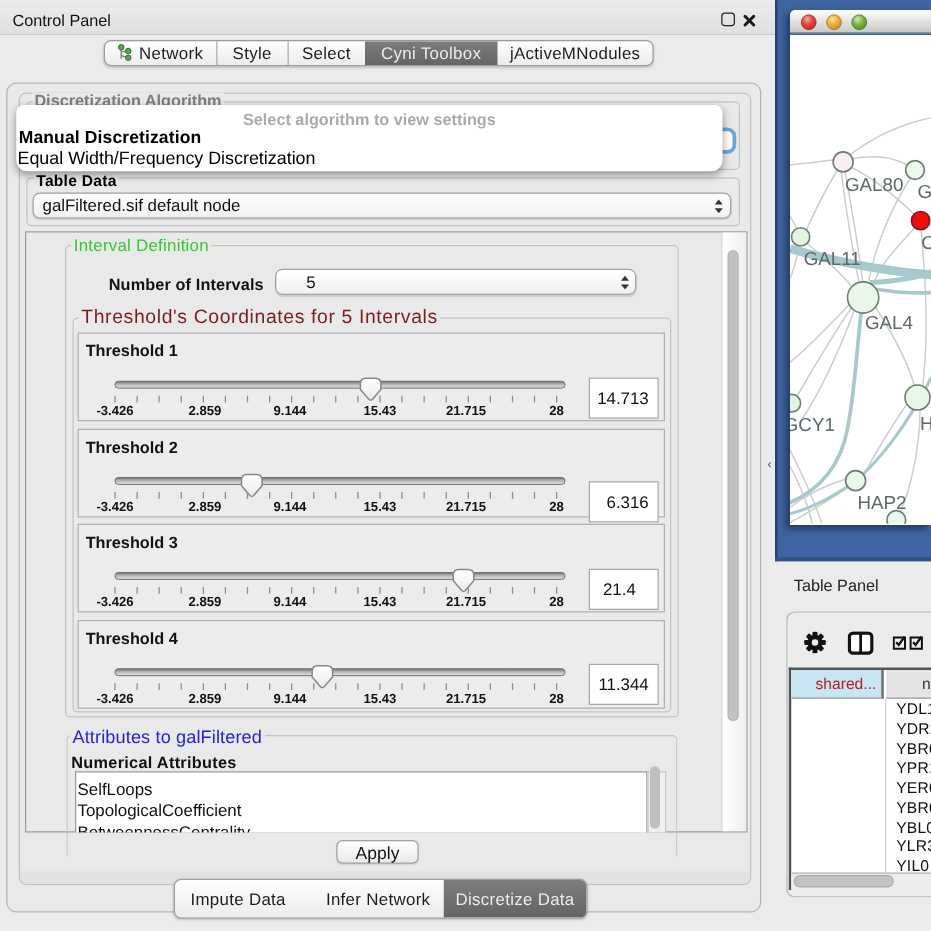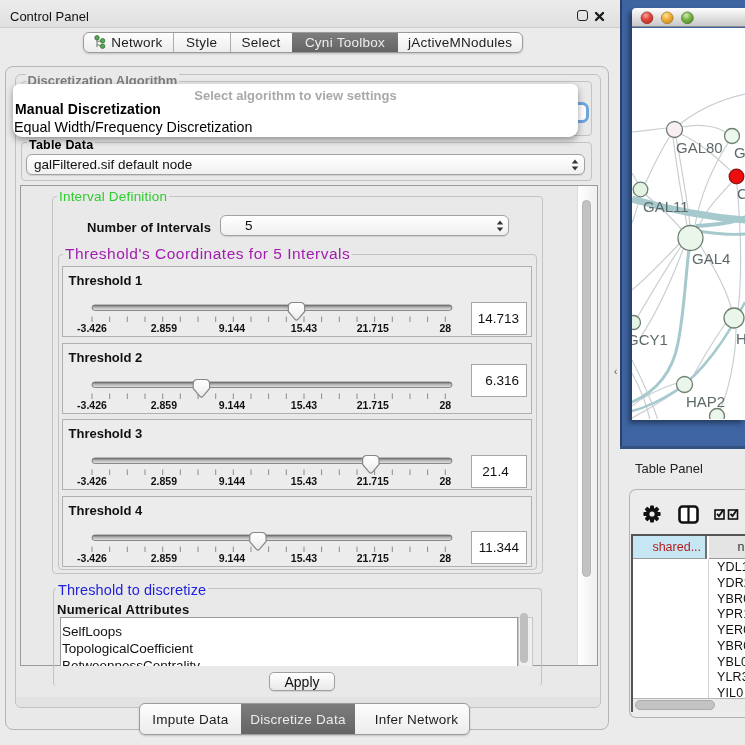--- a/index.html
+++ b/index.html
@@ -71,21 +71,21 @@
 
 <div class="abs" style="left:87px;top:220px;font-size:13px;font-weight:bold;color:#111;letter-spacing:0.1px">Number of Intervals</div>
 <div class="combo" style="left:220px;top:215px;width:289px;height:21px;padding-left:24px;font-size:13.5px">5
  <svg class="updown" style="right:4px" width="8" height="12" viewBox="0 0 8 12">
       <path d="M4 0.5 L7.2 4.5 L0.8 4.5 Z" fill="#333"></path>
       <path d="M4 11.5 L7.2 7.5 L0.8 7.5 Z" fill="#333"></path>
     </svg>
 </div>
 
 <div class="gbox" style="left:58px;top:254px;width:479px;height:316px"></div>
-<div class="glabel" style="left:63px;top:247px;color:#a21caf;font-size:15.5px;letter-spacing:0.5px">Threshold's Coordinates for 5 Intervals</div>
+<div class="glabel" style="left:63px;top:247px;color:#7f1d1d;font-size:15.5px;letter-spacing:0.5px">Threshold's Coordinates for 5 Intervals</div>
 
 <svg width="0" height="0" style="position:absolute">
     <defs>
 <linearGradient id="trk" x1="0" y1="0" x2="0" y2="1">
         <stop offset="0" stop-color="#6a6a6a"></stop>
         <stop offset="0.45" stop-color="#b5b5b5"></stop>
         <stop offset="1" stop-color="#e8e8e8"></stop>
       </linearGradient>
 <linearGradient id="thm" x1="0" y1="0" x2="0" y2="1">
         <stop offset="0" stop-color="#ffffff"></stop>
@@ -155,21 +155,21 @@
       <line x1="364.6" y1="49.5" x2="364.6" y2="55" stroke="#8c8c8c" stroke-width="1"></line>
       <line x1="382.3" y1="49.5" x2="382.3" y2="55" stroke="#8c8c8c" stroke-width="1"></line>
       <text x="29" y="65" text-anchor="middle" font-size="10.5" font-weight="bold" fill="#111" font-family="Liberation Sans,sans-serif">-3.426</text>
       <text x="100.9" y="65" text-anchor="middle" font-size="10.5" font-weight="bold" fill="#111" font-family="Liberation Sans,sans-serif">2.859</text>
       <text x="169" y="65" text-anchor="middle" font-size="10.5" font-weight="bold" fill="#111" font-family="Liberation Sans,sans-serif">9.144</text>
       <text x="241" y="65" text-anchor="middle" font-size="10.5" font-weight="bold" fill="#111" font-family="Liberation Sans,sans-serif">15.43</text>
       <text x="309.8" y="65" text-anchor="middle" font-size="10.5" font-weight="bold" fill="#111" font-family="Liberation Sans,sans-serif">21.715</text>
       <text x="382.3" y="65" text-anchor="middle" font-size="10.5" font-weight="bold" fill="#111" font-family="Liberation Sans,sans-serif">28</text>
 <path d="M 130.20000000000002 40 Q 130.20000000000002 35.5 134.70000000000002 35.5 L 142.1 35.5 Q 146.6 35.5 146.6 40 L 146.6 44.5 L 139.70000000000002 52.6 Q 138.4 53.6 137.1 52.6 L 130.20000000000002 44.5 Z" fill="url(#thm)" stroke="#878787" stroke-width="1.2"></path>
 </svg>
-<div class="abs" style="left:408px;top:20px;width:56px;height:33px;background:#fff;border:1px solid #a6a6a6;font-size:13.5px;color:#111;text-align:right;line-height:31px;padding-right:7px">6.316</div>
+<div class="abs" style="left:408px;top:41px;width:56px;height:33px;background:#fff;border:1px solid #a6a6a6;font-size:13.5px;color:#111;text-align:right;line-height:31px;padding-right:7px">6.316</div>
 </div>
 <div class="abs" style="left:62px;top:419px;width:470px;height:71px;background:#ececec;border:1px solid #b0b0b0">
 <div class="abs" style="left:5.5px;top:6px;font-size:13px;font-weight:bold;color:#111">Threshold 3</div>
 <svg class="abs" style="left:0;top:0" width="470" height="71">
 <rect x="29" y="38" width="360" height="5.5" rx="2.7" fill="url(#trk)" stroke="#707070" stroke-width="0.8"></rect>
 <line x1="29.0" y1="49.5" x2="29.0" y2="55" stroke="#8c8c8c" stroke-width="1"></line>
       <line x1="46.7" y1="49.5" x2="46.7" y2="55" stroke="#8c8c8c" stroke-width="1"></line>
       <line x1="64.3" y1="49.5" x2="64.3" y2="55" stroke="#8c8c8c" stroke-width="1"></line>
       <line x1="82.0" y1="49.5" x2="82.0" y2="55" stroke="#8c8c8c" stroke-width="1"></line>
       <line x1="99.7" y1="49.5" x2="99.7" y2="55" stroke="#8c8c8c" stroke-width="1"></line>
@@ -229,34 +229,34 @@
       <text x="169" y="65" text-anchor="middle" font-size="10.5" font-weight="bold" fill="#111" font-family="Liberation Sans,sans-serif">9.144</text>
       <text x="241" y="65" text-anchor="middle" font-size="10.5" font-weight="bold" fill="#111" font-family="Liberation Sans,sans-serif">15.43</text>
       <text x="309.8" y="65" text-anchor="middle" font-size="10.5" font-weight="bold" fill="#111" font-family="Liberation Sans,sans-serif">21.715</text>
       <text x="382.3" y="65" text-anchor="middle" font-size="10.5" font-weight="bold" fill="#111" font-family="Liberation Sans,sans-serif">28</text>
 <path d="M 186.70000000000002 40 Q 186.70000000000002 35.5 191.20000000000002 35.5 L 198.6 35.5 Q 203.1 35.5 203.1 40 L 203.1 44.5 L 196.20000000000002 52.6 Q 194.9 53.6 193.6 52.6 L 186.70000000000002 44.5 Z" fill="url(#thm)" stroke="#878787" stroke-width="1.2"></path>
 </svg>
 <div class="abs" style="left:408px;top:34.5px;width:56px;height:33px;background:#fff;border:1px solid #a6a6a6;font-size:13.5px;color:#111;text-align:right;line-height:31px;padding-right:7px">11.344</div>
 </div>
 
 <div class="gbox" style="left:53px;top:587.5px;width:489px;height:98px;border-bottom:none"></div>
-<div class="glabel" style="left:56px;top:583px;color:#2222dd;font-size:14.5px;letter-spacing:0.1px">Threshold to discretize</div>
+<div class="glabel" style="left:56px;top:583px;color:#2222dd;font-size:14.5px;letter-spacing:0.1px">Attributes to galFiltered</div>
 <div class="abs" style="left:57px;top:601.5px;font-size:13px;font-weight:bold;color:#111;letter-spacing:0.25px">Numerical Attributes</div>
 <div class="abs" style="left:60px;top:617px;width:458px;height:49px;background:#fff;border:1px solid #9a9a9a;border-bottom:none;font-size:13.5px;color:#111;overflow:hidden">
   <div style="padding:5px 0 0 1px;line-height:17px">SelfLoops<br>TopologicalCoefficient<br>BetweennessCentrality</div>
 </div>
 <div class="abs" style="left:518px;top:617px;width:15px;height:49px;background:#efefef;border:1px solid #c7c7c7;border-bottom:none"></div>
 <div class="abs" style="left:520px;top:613px;width:8px;height:50px;background:#bfbfbf;border-radius:4px"></div>
 
 <div class="abs" style="left:269px;top:672px;width:66px;height:19px;background:linear-gradient(#ffffff,#e9e9e9);border:1px solid #9f9f9f;border-radius:5px;font-size:14px;color:#111;display:flex;align-items:center;justify-content:center;box-shadow:0 1px 1px rgba(0,0,0,0.1)">Apply</div>
 
 <div class="abs" style="left:139px;top:703px;width:331px;height:32px;border:1px solid #9b9b9b;border-radius:6px;background:linear-gradient(#fdfdfd,#ececec);box-shadow:0 1px 2px rgba(0,0,0,0.18);display:flex;overflow:hidden">
   <div class="seg" style="width:101px">Impute Data</div>
+  <div class="seg" style="width:114px;padding-left:9px">Infer Network</div>
   <div class="seg darkseg" style="width:114px">Discretize Data</div>
-  <div class="seg" style="width:114px;padding-left:9px">Infer Network</div>
 </div>
 
 <div class="abs" style="left:13px;top:84px;width:565px;height:53px;background:#fff;border-radius:6px 6px 9px 9px;box-shadow:0 3px 7px rgba(0,0,0,0.38);z-index:30"></div>
 <div class="abs" style="left:13px;top:88.5px;width:565px;height:14px;font-size:13px;font-weight:bold;color:#a9a9a9;text-align:center;z-index:31;line-height:14px">Select algorithm to view settings</div>
 <div class="abs" style="left:15px;top:102px;font-size:14px;font-weight:bold;color:#000;z-index:31;line-height:15px;letter-spacing:0.1px">Manual Discretization</div>
 <div class="abs" style="left:14px;top:120px;font-size:14.3px;color:#000;z-index:31;line-height:15px">Equal Width/Frequency Discretization</div>
 
 <div class="abs" style="left:614px;top:366px;font-size:10px;color:#555">‹</div>
 
 <div class="abs" style="left:620px;top:0;width:125px;height:449px;background:#3e64a1;border-left:2px solid #26416d"></div>

